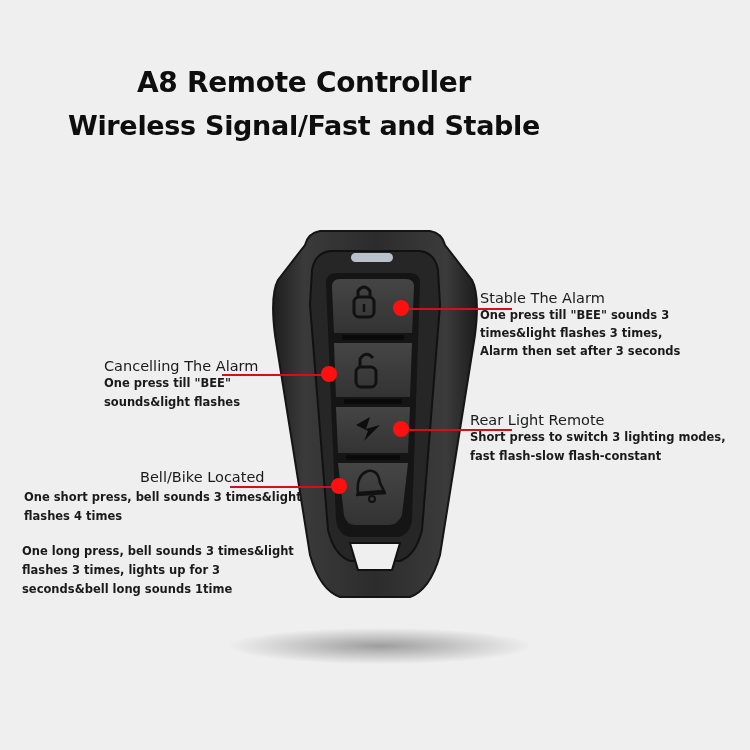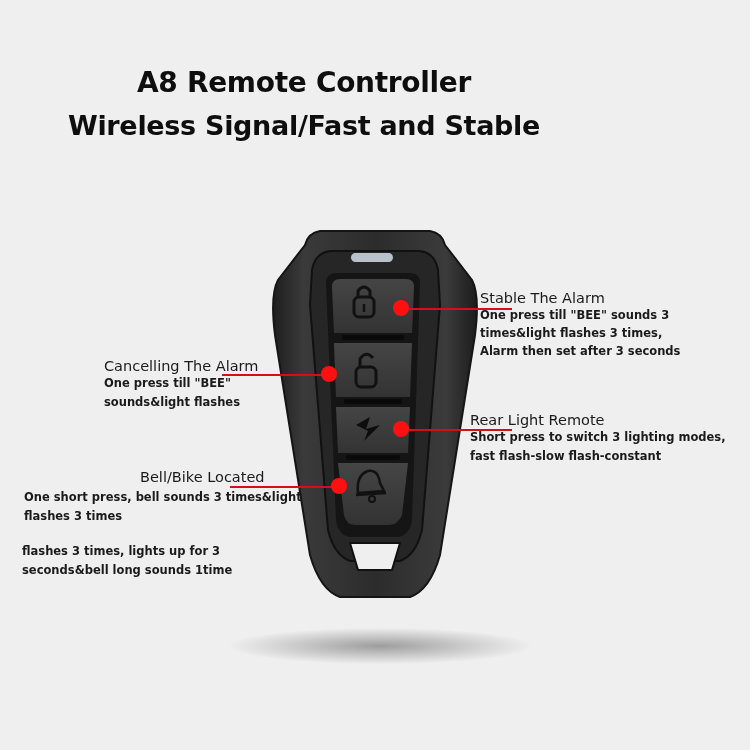--- a/index.html
+++ b/index.html
@@ -118,18 +118,19 @@
   <div class="head">Rear Light Remote</div>
   <div class="body">Short press to switch 3 lighting modes,</div>
   <div class="body">fast flash-slow flash-constant</div>
 </div>
 
 <div class="label" style="left:140px;top:469px;">
   <div class="head">Bell/Bike Located</div>
 </div>
 <div class="label" style="left:24px;top:488px;">
   <div class="body">One short press, bell sounds 3 times&amp;light</div>
-  <div class="body">flashes 3 times</div>
+  <div class="body">flashes 4 times</div>
 </div>
 <div class="label" style="left:22px;top:542px;">
+  <div class="body">One long press, bell sounds 3 times&amp;light</div>
   <div class="body">flashes 3 times, lights up for 3</div>
   <div class="body">seconds&amp;bell long sounds 1time</div>
 </div>
 
 </body></html>

